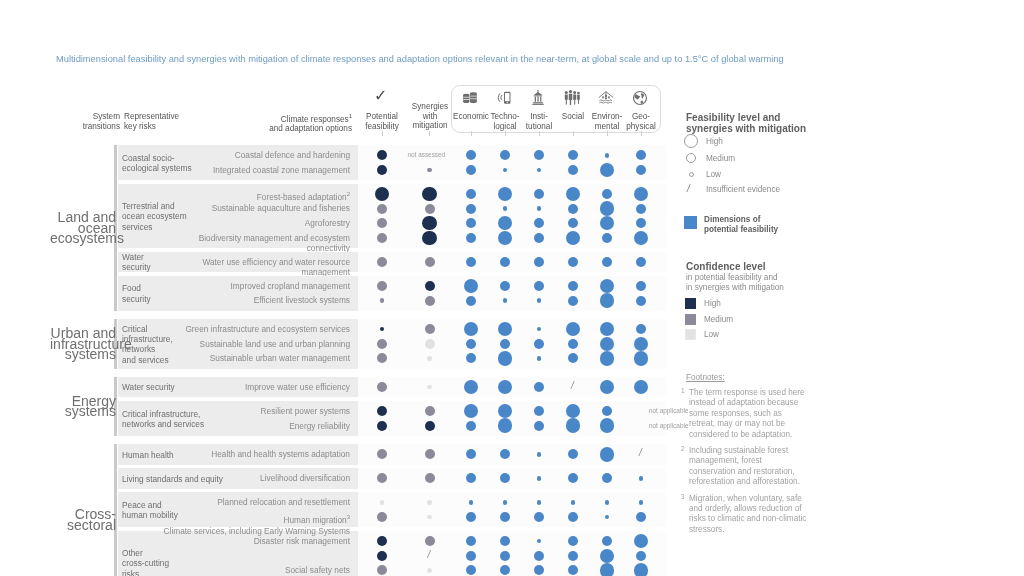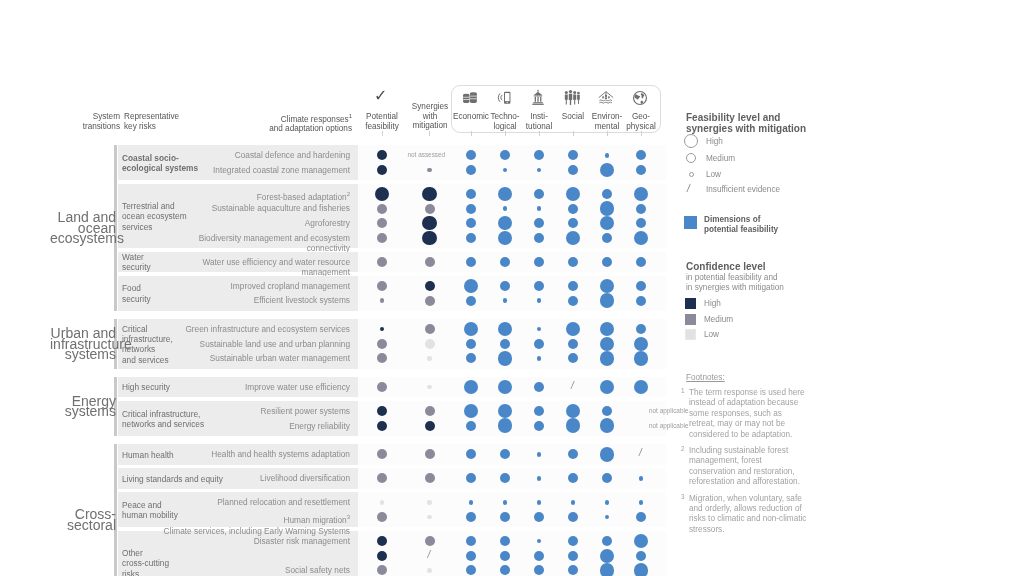--- a/index.html
+++ b/index.html
@@ -73,20 +73,21 @@
   .sw      { position:absolute; }
   .fnTitle { position:absolute; font-size:8.2px; color:#9a9a9a; }
   .fn      { position:absolute; font-size:8.2px; color:#a2a2a2; line-height:10.4px; width:118px; }
   .fnum    { position:absolute; font-size:6.4px; color:#a2a2a2; }
 </style>
 </head>
 <body>
 
 <div class="fig">
 
+  <div id="subtitle">Multidimensional feasibility and synergies with mitigation of climate responses and adaptation options relevant in the near-term, at global scale and up to 1.5°C of global warming</div>
 
   <div id="dimBox"></div>
 
   <div id="header-layer">
       <div style="position: absolute; left: 374px; top: 88px; font-size: 16px; color: rgb(74, 74, 74); font-family: &quot;DejaVu Sans&quot;, sans-serif; line-height: 16px;">✓</div>
       <div class="hicon" style="left: 459px;"><svg viewBox="0 0 24 24" width="22" height="18">
           <g fill="#6e6e6e">
     <ellipse cx="7" cy="8" rx="4.2" ry="1.7"></ellipse>
             <rect x="2.8" y="8" width="8.4" height="9"></rect>
     <ellipse cx="7" cy="17" rx="4.2" ry="1.7"></ellipse>
@@ -172,21 +173,21 @@
       <div class="tick" style="left: 470.5px;"></div>
       <div class="tick" style="left: 504.5px;"></div>
       <div class="tick" style="left: 538.5px;"></div>
       <div class="tick" style="left: 572.5px;"></div>
       <div class="tick" style="left: 606.5px;"></div>
       <div class="tick" style="left: 640.5px;"></div>
     </div>
   <div id="grid-layer">
       <div style="left: 118px; top: 145px; width: 240px; height: 35.2px; background: rgb(236, 236, 236); position: absolute;"></div>
       <div style="left: 358px; top: 145px; width: 308px; height: 35.2px; background: rgb(252, 252, 252); position: absolute;"></div>
-      <div class="riskLbl" style="top: 152.7px; font-weight: bold;">Coastal socio-<br>ecological systems</div>
+      <div class="riskLbl" style="top: 152.7px;">Coastal socio-<br>ecological systems</div>
       <div class="optLbl" style="top: 150.1px;">Coastal defence and hardening</div>
       <div class="dot" style="left: 377px; top: 150.3px; width: 10px; height: 10px; background: rgb(30, 48, 80);"></div>
       <div class="na" style="left: 407.5px; top: 151.3px;">not assessed</div>
       <div class="dot" style="left: 466px; top: 150.3px; width: 10px; height: 10px; background: rgb(74, 135, 200);"></div>
       <div class="dot" style="left: 500px; top: 150.3px; width: 10px; height: 10px; background: rgb(74, 135, 200);"></div>
       <div class="dot" style="left: 534px; top: 150.3px; width: 10px; height: 10px; background: rgb(74, 135, 200);"></div>
       <div class="dot" style="left: 568px; top: 150.3px; width: 10px; height: 10px; background: rgb(74, 135, 200);"></div>
       <div class="dot" style="left: 604.7px; top: 153px; width: 4.6px; height: 4.6px; background: rgb(74, 135, 200);"></div>
       <div class="dot" style="left: 636px; top: 150.3px; width: 10px; height: 10px; background: rgb(74, 135, 200);"></div>
       <div class="optLbl" style="top: 164.7px;">Integrated coastal zone management</div>
@@ -299,21 +300,21 @@
       <div class="dot" style="left: 466px; top: 353.4px; width: 10px; height: 10px; background: rgb(74, 135, 200);"></div>
       <div class="dot" style="left: 497.75px; top: 351.15px; width: 14.5px; height: 14.5px; background: rgb(74, 135, 200);"></div>
       <div class="dot" style="left: 536.7px; top: 356.1px; width: 4.6px; height: 4.6px; background: rgb(74, 135, 200);"></div>
       <div class="dot" style="left: 568px; top: 353.4px; width: 10px; height: 10px; background: rgb(74, 135, 200);"></div>
       <div class="dot" style="left: 599.75px; top: 351.15px; width: 14.5px; height: 14.5px; background: rgb(74, 135, 200);"></div>
       <div class="dot" style="left: 633.75px; top: 351.15px; width: 14.5px; height: 14.5px; background: rgb(74, 135, 200);"></div>
       <div class="grpbar" style="top: 318.9px; height: 49.8px;"></div>
       <div class="sysLbl" style="left: 50px; top: 328.2px;">Urban and<br>infrastructure<br>systems</div>
       <div style="left: 118px; top: 376.7px; width: 240px; height: 20.6px; background: rgb(236, 236, 236); position: absolute;"></div>
       <div style="left: 358px; top: 376.7px; width: 308px; height: 20.6px; background: rgb(252, 252, 252); position: absolute;"></div>
-      <div class="riskLbl" style="top: 382.3px;">High security</div>
+      <div class="riskLbl" style="top: 382.3px;">Water security</div>
       <div class="optLbl" style="top: 381.8px;">Improve water use efficiency</div>
       <div class="dot" style="left: 377px; top: 382px; width: 10px; height: 10px; background: rgb(138, 138, 154);"></div>
       <div class="dot" style="left: 427.2px; top: 384.7px; width: 4.6px; height: 4.6px; background: rgb(226, 226, 226);"></div>
       <div class="dot" style="left: 463.75px; top: 379.75px; width: 14.5px; height: 14.5px; background: rgb(74, 135, 200);"></div>
       <div class="dot" style="left: 497.75px; top: 379.75px; width: 14.5px; height: 14.5px; background: rgb(74, 135, 200);"></div>
       <div class="dot" style="left: 534px; top: 382px; width: 10px; height: 10px; background: rgb(74, 135, 200);"></div>
       <div class="slash" style="left: 571px; top: 380px;">/</div>
       <div class="dot" style="left: 599.75px; top: 379.75px; width: 14.5px; height: 14.5px; background: rgb(74, 135, 200);"></div>
       <div class="dot" style="left: 633.75px; top: 379.75px; width: 14.5px; height: 14.5px; background: rgb(74, 135, 200);"></div>
       <div style="left: 118px; top: 400.8px; width: 240px; height: 35.2px; background: rgb(236, 236, 236); position: absolute;"></div>

